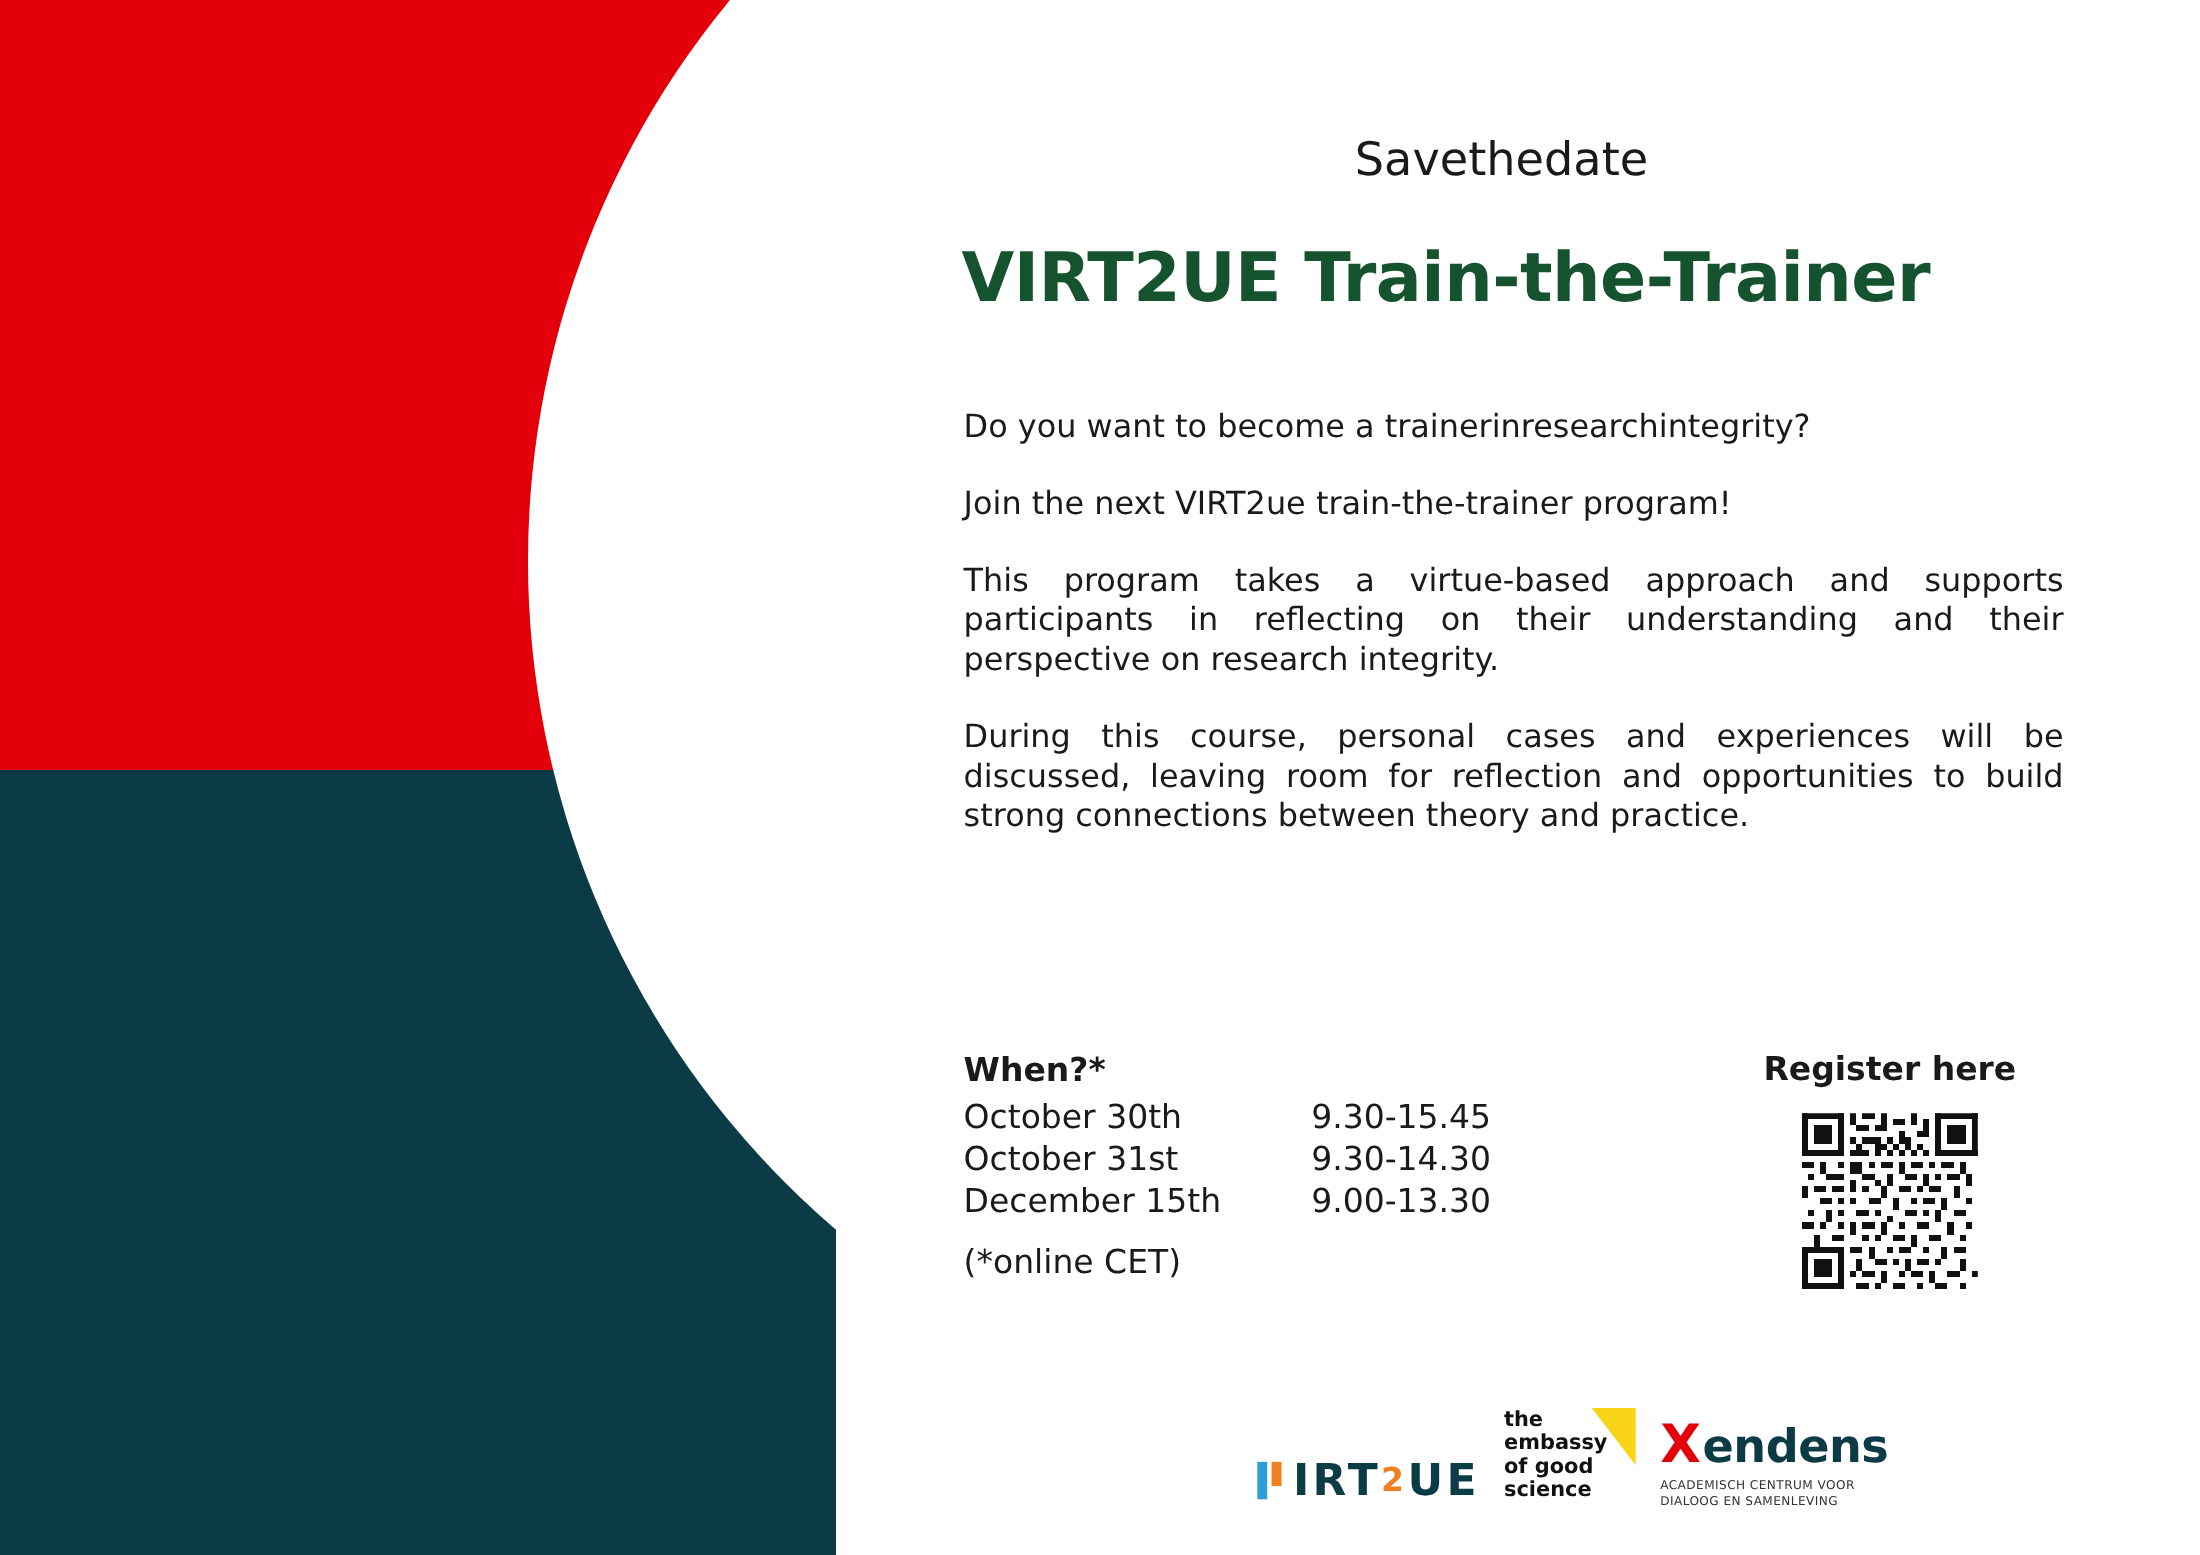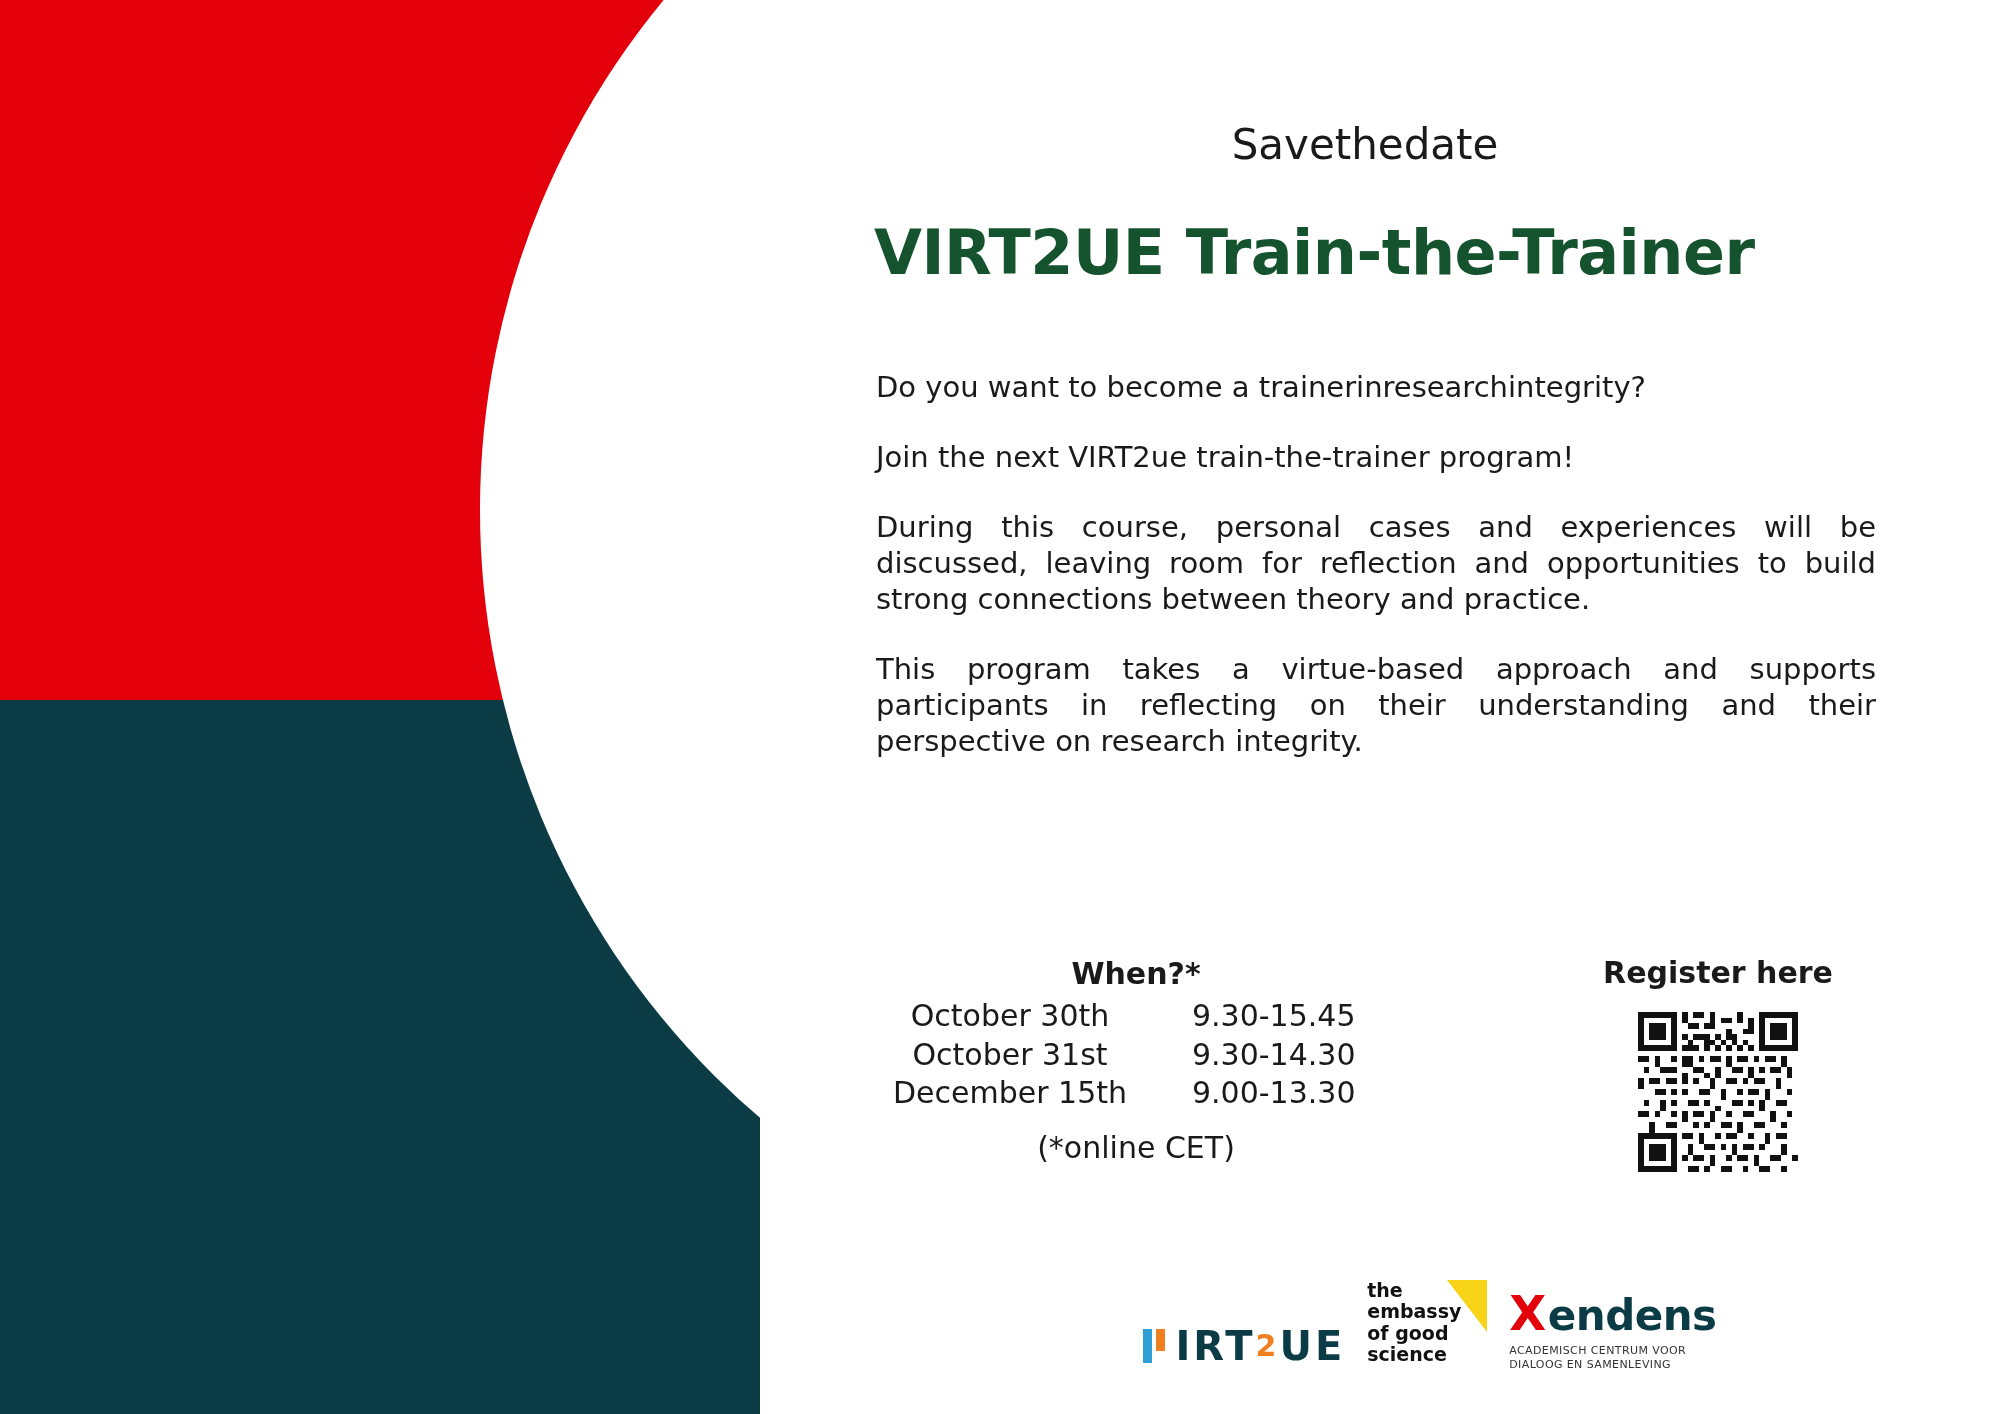--- a/index.html
+++ b/index.html
@@ -118,21 +118,20 @@
 
   
   .when-block {
     position: absolute;
     left: 16px;
     top: 955px;
     width: 520px;
     font-size: 30px;
     color: #1a1a1a;
     line-height: 1.28;
-    text-align: center;
   }
   .when-title {
     font-weight: bold;
     margin-bottom: 4px;
   }
   .when-row {
     display: flex;
   }
   .when-date { width: 268px; }
   .when-time { white-space: nowrap; margin-left: 48px; }
@@ -266,22 +265,22 @@
 
   <div class="content">
 
     <div class="savethedate">Savethedate</div>
 
     <div class="maintitle">VIRT2UE Train-the-Trainer</div>
 
     <div class="body-block">
       <p class="para nojust">Do you want to become a trainerinresearchintegrity?</p>
       <p class="para nojust">Join the next VIRT2ue train-the-trainer program!</p>
+      <p class="para">This program takes a virtue-based approach and supports participants in reflecting on their understanding and their perspective on research integrity.</p>
       <p class="para">During this course, personal cases and experiences will be discussed, leaving room for reflection and opportunities to build strong connections between theory and practice.</p>
-      <p class="para">This program takes a virtue-based approach and supports participants in reflecting on their understanding and their perspective on research integrity.</p>
     </div>
 
     <div class="when-block">
       <div class="when-title">When?*</div>
       <div class="when-row">
         <span class="when-date">October 30th</span>
         <span class="when-time">9.30-15.45</span>
       </div>
       <div class="when-row">
         <span class="when-date">October 31st</span>

